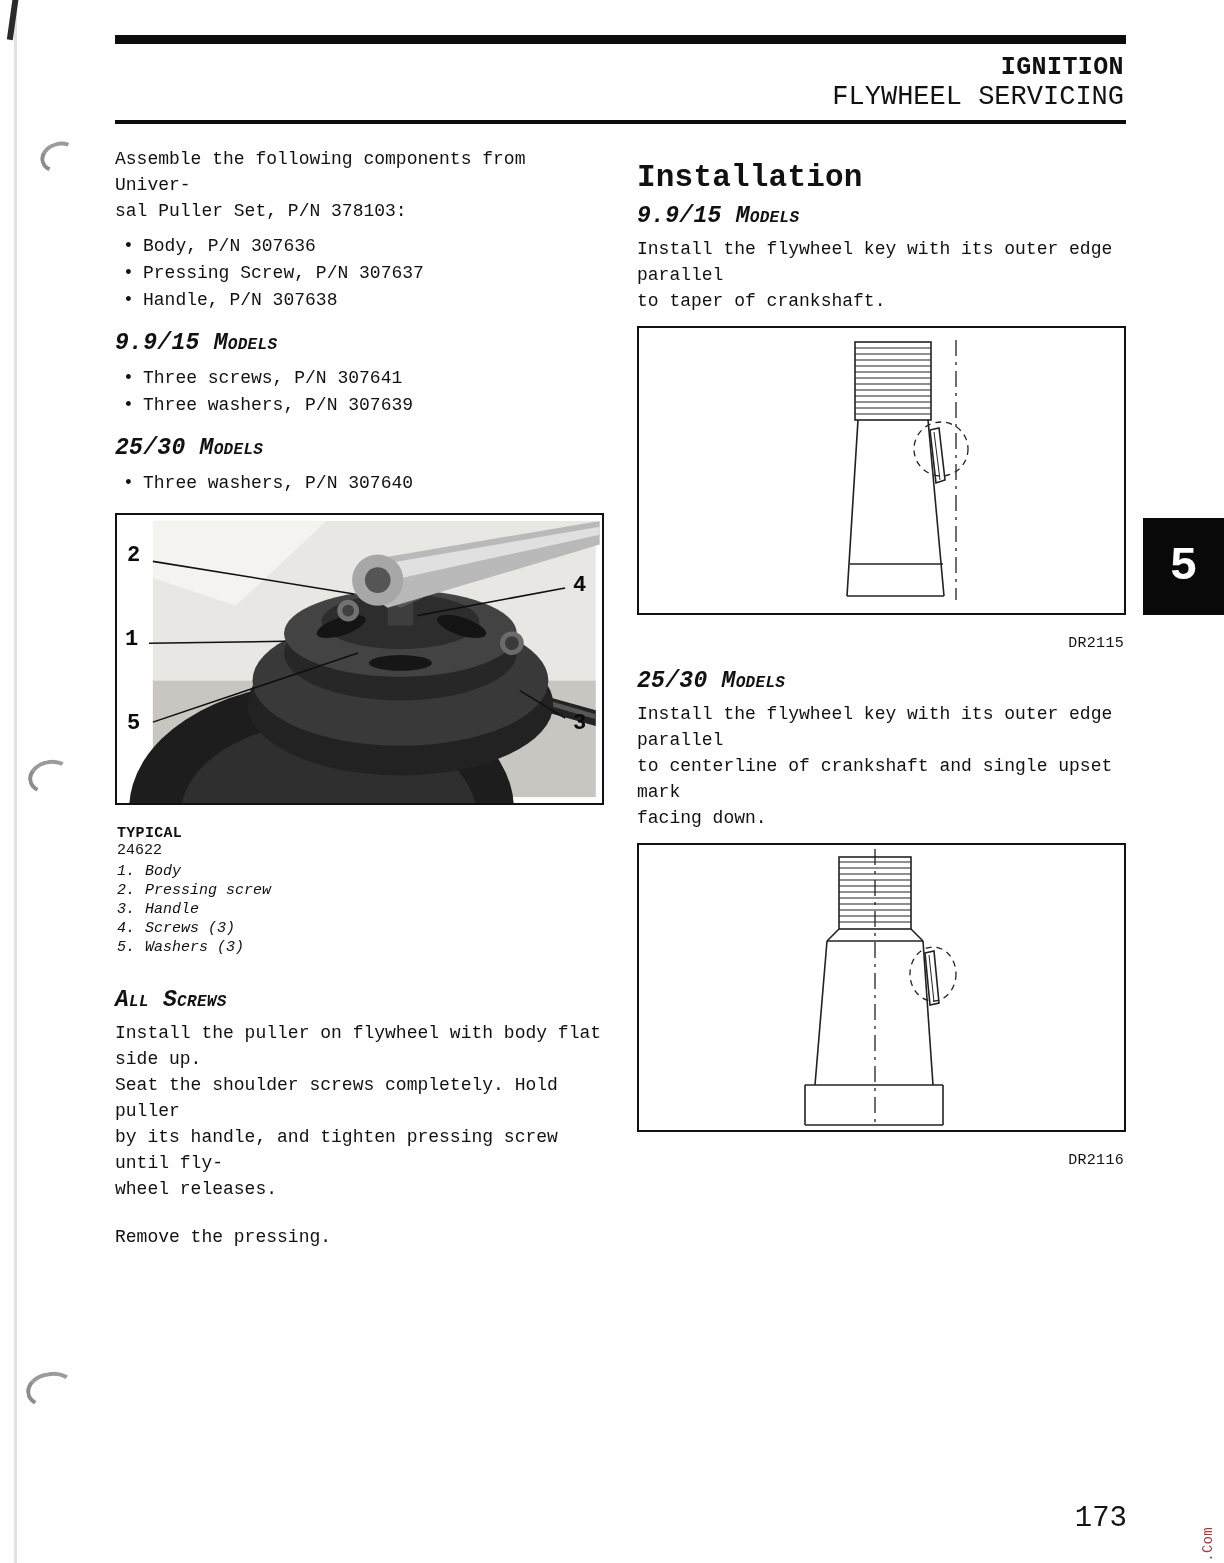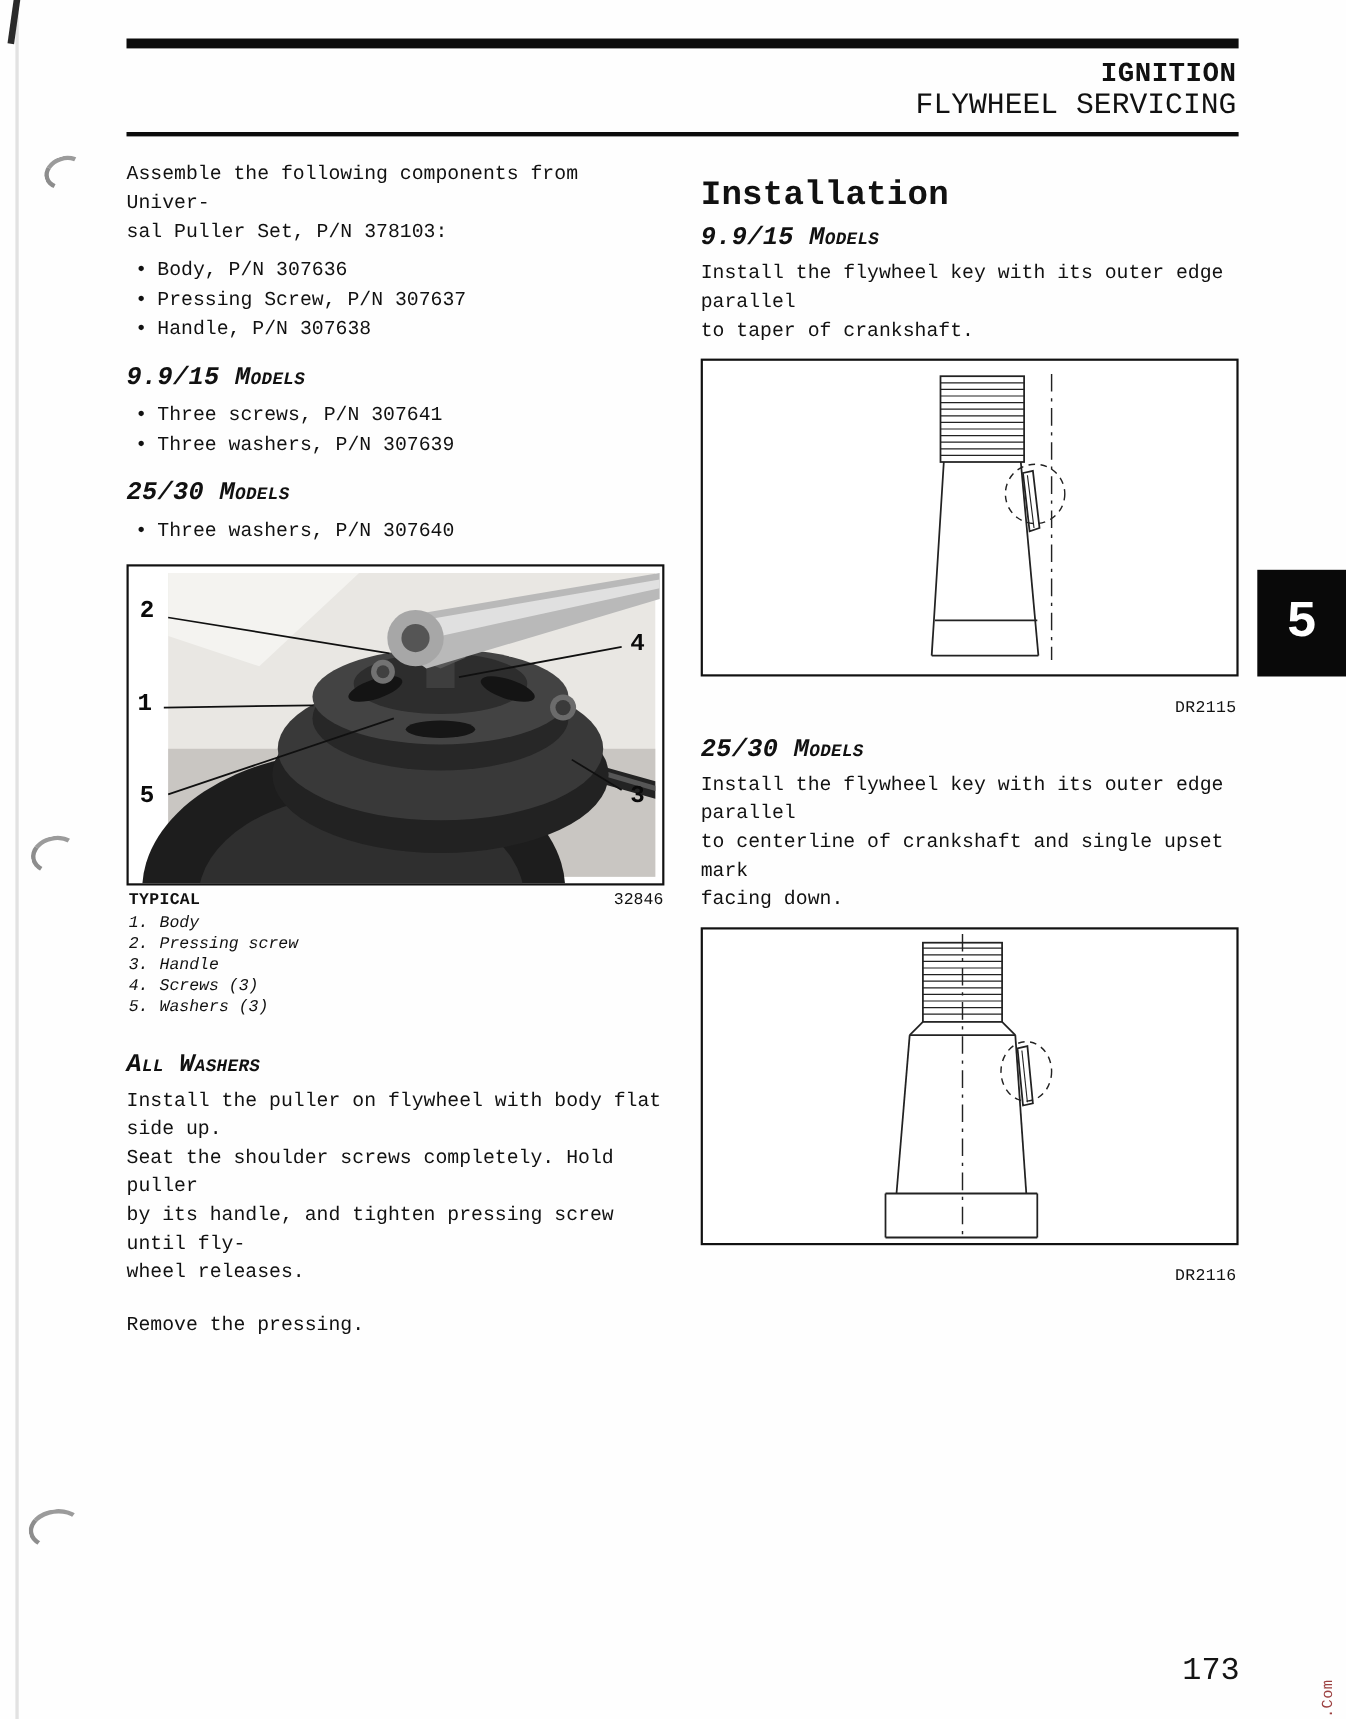--- a/index.html
+++ b/index.html
@@ -40,21 +40,21 @@
   h3.models {
     font-style:italic; font-weight:bold; font-variant:small-caps;
     font-size:23px; margin:16px 0 7px; letter-spacing:0.3px;
   }
   h2.install { font-size:31px; font-weight:bold; margin:14px 0 6px; letter-spacing:0.2px; }
 
   .photo-fig { margin-top:14px; }
   .photo-box { position:relative; width:489px; height:292px; border:2px solid #111; background:#fff; }
   .photo-box svg { display:block; width:100%; height:100%; }
   .callout { position:absolute; font-weight:bold; font-size:22px; color:#0b0b0b; }
-  .photo-caption { display:flex; justify-content:space-between; font-size:15px; margin-top:5px; padding:0 2px; }
+  .photo-caption { display:flex; justify-content:space-between; font-size:15px; margin-top:20px; padding:0 2px;flex-direction:column; }
   .cap-l { font-weight:bold; letter-spacing:0.3px; }
   ol.legend { list-style:none; margin:3px 0 0 2px; font-style:italic; font-size:15px; line-height:19px; }
   ol.legend .ln { display:inline-block; width:28px; }
 
   figure.line-fig { margin-top:12px; margin-bottom:6px; }
   .fig-box { width:489px; height:289px; border:2px solid #111; background:#fff; }
   .fig-box svg { display:block; width:100%; height:100%; }
   figure.line-fig figcaption { text-align:right; font-size:15px; margin-top:20px; padding-right:2px; letter-spacing:0.3px; }
 
   .s2 { margin-top:26px; }
@@ -162,32 +162,32 @@
               </g>
             </svg>
             <span class="callout" style="left:10px; top:28px;">2</span>
             <span class="callout" style="left:456px; top:58px;">4</span>
             <span class="callout" style="left:8px;  top:112px;">1</span>
             <span class="callout" style="left:10px; top:196px;">5</span>
             <span class="callout" style="left:456px;top:196px;">3</span>
           </div>
           <div class="photo-caption">
             <span class="cap-l">TYPICAL</span>
-            <span class="cap-r">32846</span>
+            <span class="cap-r">24622</span>
           </div>
           <ol class="legend">
             <li><span class="ln">1.</span><span>Body</span></li>
             <li><span class="ln">2.</span><span>Pressing screw</span></li>
             <li><span class="ln">3.</span><span>Handle</span></li>
             <li><span class="ln">4.</span><span>Screws (3)</span></li>
             <li><span class="ln">5.</span><span>Washers (3)</span></li>
           </ol>
         </figure>
 
-        <h3 class="models" style="margin-top:30px;">All Washers</h3>
+        <h3 class="models" style="margin-top:30px;">All Screws</h3>
         <p class="body prewrap mb">Install the puller on flywheel with body flat side up.
 Seat the shoulder screws completely. Hold puller
 by its handle, and tighten pressing screw until fly-
 wheel releases.</p>
         <p class="body" style="margin-top:22px;">Remove the pressing.</p>
 
       </section>
 
       <section class="col-right">
 

